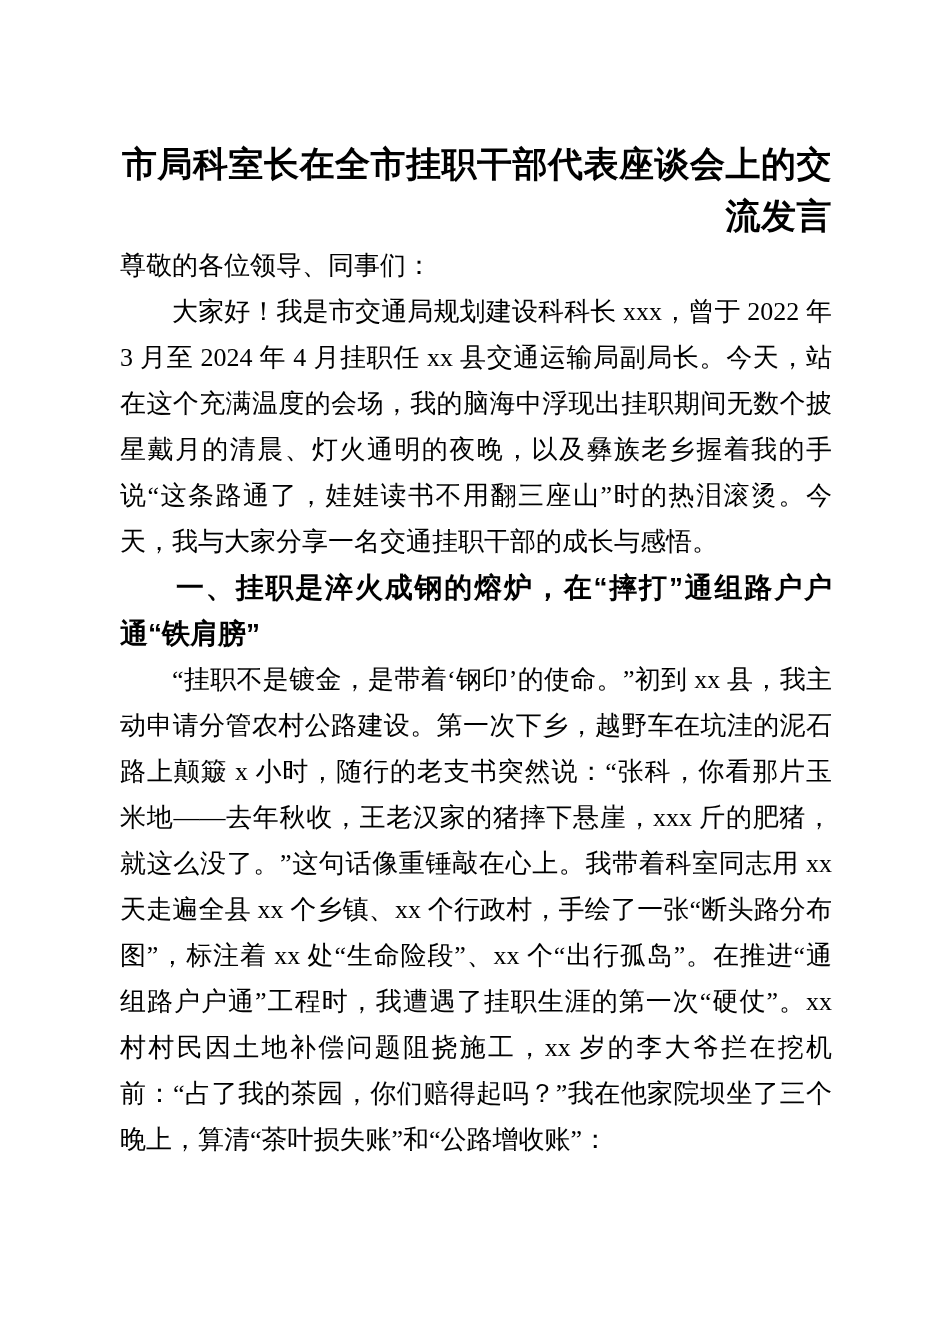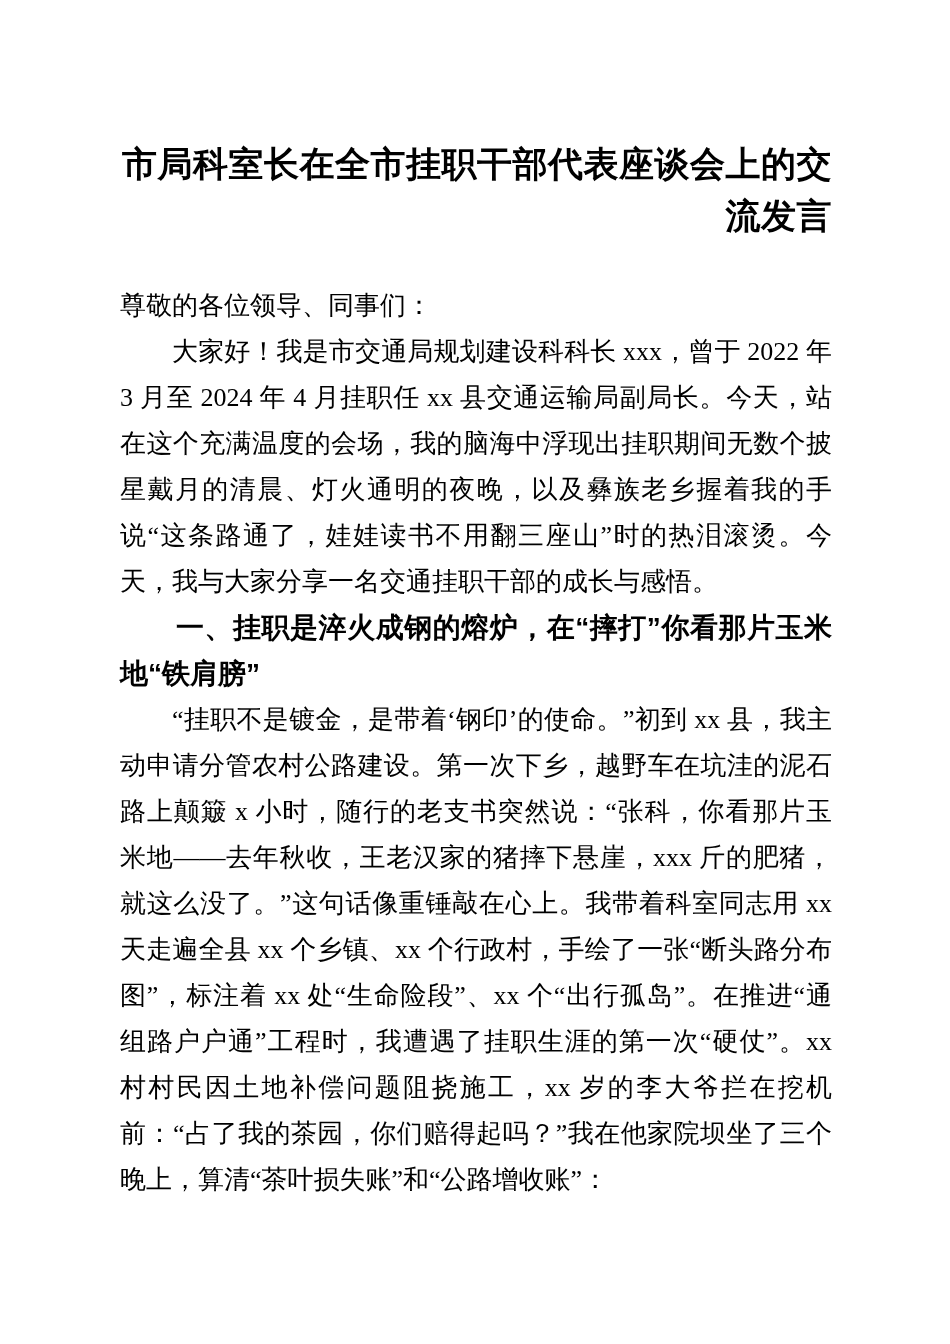--- a/index.html
+++ b/index.html
@@ -21,21 +21,20 @@
   .doc-title {
     margin: 0;
     font-size: 35px;
     line-height: 52px;
     font-weight: bold;
     text-align: right;
     font-family: "Liberation Serif", "DejaVu Serif", serif;
     letter-spacing: 0.5px;
   }
   .doc-body {
-    margin-top: 40px;
   }
   .doc-para {
     margin: 0;
     font-size: 26px;
     line-height: 46px;
     text-align: justify;
     text-justify: inter-ideograph;
     font-family: "Liberation Serif", "DejaVu Serif", serif;
     font-weight: normal;
     word-break: break-all;
@@ -59,17 +58,17 @@
 <body>
 
 <div class="page">
   <h1 class="doc-title">市局科室长在全市挂职干部代表座谈会上的交流发言</h1>
 
   <div class="doc-body">
     <p class="doc-para">尊敬的各位领导、同事们：</p>
 
     <p class="doc-para indent">大家好！我是市交通局规划建设科科长 xxx，曾于 2022 年 3 月至 2024 年 4 月挂职任 xx 县交通运输局副局长。今天，站在这个充满温度的会场，我的脑海中浮现出挂职期间无数个披星戴月的清晨、灯火通明的夜晚，以及彝族老乡握着我的手说“这条路通了，娃娃读书不用翻三座山”时的热泪滚烫。今天，我与大家分享一名交通挂职干部的成长与感悟。</p>
 
-    <h2 class="section-heading">一、挂职是淬火成钢的熔炉，在“摔打”你看那片玉米地“铁肩膀”</h2>
+    <h2 class="section-heading">一、挂职是淬火成钢的熔炉，在“摔打”通组路户户通“铁肩膀”</h2>
 
     <p class="doc-para indent">“挂职不是镀金，是带着‘钢印’的使命。”初到 xx 县，我主动申请分管农村公路建设。第一次下乡，越野车在坑洼的泥石路上颠簸 x 小时，随行的老支书突然说：“张科，你看那片玉米地——去年秋收，王老汉家的猪摔下悬崖，xxx 斤的肥猪，就这么没了。”这句话像重锤敲在心上。我带着科室同志用 xx 天走遍全县 xx 个乡镇、xx 个行政村，手绘了一张“断头路分布图”，标注着 xx 处“生命险段”、xx 个“出行孤岛”。在推进“通组路户户通”工程时，我遭遇了挂职生涯的第一次“硬仗”。xx 村村民因土地补偿问题阻挠施工，xx 岁的李大爷拦在挖机前：“占了我的茶园，你们赔得起吗？”我在他家院坝坐了三个晚上，算清“茶叶损失账”和“公路增收账”：</p>
   </div>
 </div>
 
 </body></html>

